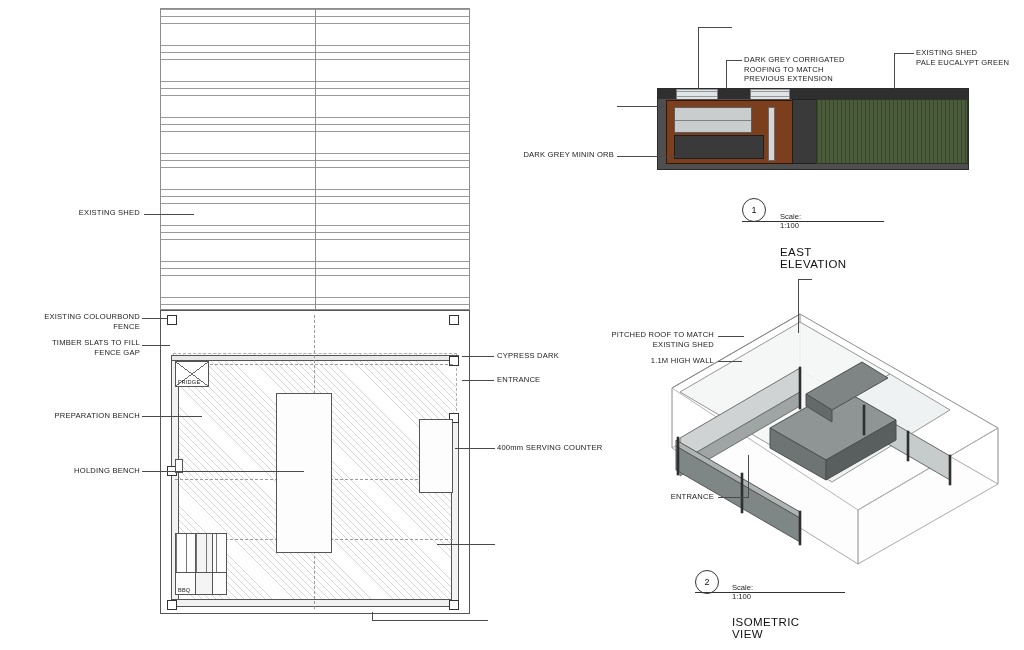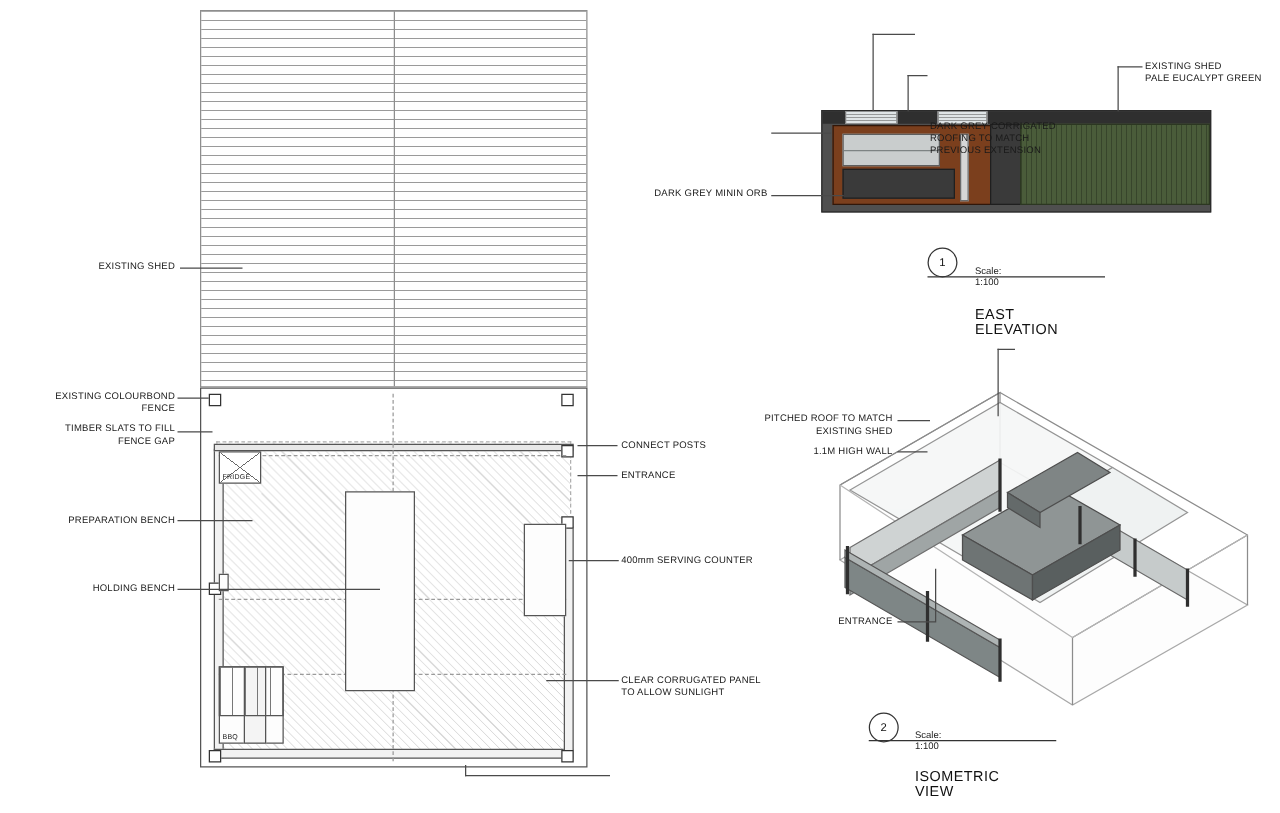--- a/index.html
+++ b/index.html
@@ -277,31 +277,29 @@
   <div class="lbl right" style="left:10px; top:338px; width:130px;">TIMBER SLATS TO FILL
 FENCE GAP</div>
   <div class="leader h" style="left:142px; top:345px; width:28px;"></div>
 
   <div class="lbl right" style="left:20px; top:411px; width:120px;">PREPARATION BENCH</div>
   <div class="leader h" style="left:142px; top:416px; width:60px;"></div>
 
   <div class="lbl right" style="left:30px; top:466px; width:110px;">HOLDING BENCH</div>
   <div class="leader h" style="left:142px; top:471px; width:162px;"></div>
 
-  <div class="lbl left" style="left:497px; top:351px; width:150px;">CONNECT POSTS</div>
+  <div class="lbl left" style="left:497px; top:351px; width:150px;">CYPRESS DARK</div>
   <div class="leader h" style="left:462px; top:356px; width:32px;"></div>
 
   <div class="lbl left" style="left:497px; top:375px; width:150px;">ENTRANCE</div>
   <div class="leader h" style="left:462px; top:380px; width:32px;"></div>
 
   <div class="lbl left" style="left:497px; top:443px; width:160px;">400mm SERVING COUNTER</div>
   <div class="leader h" style="left:455px; top:448px; width:40px;"></div>
 
-  <div class="lbl left" style="left:497px; top:539px; width:170px;">CLEAR CORRUGATED PANEL
-TO ALLOW SUNLIGHT</div>
   <div class="leader h" style="left:437px; top:544px; width:58px;"></div>
 
   <div class="leader h" style="left:372px; top:620px; width:116px;"></div>
   <div class="leader v" style="left:372px; top:612px; height:9px;"></div>
 
   <div id="elev">
     <div class="el-band-top"></div>
     <div class="el-clear" style="left:18px; width:40px;"></div>
     <div class="el-clear" style="left:92px; width:38px;"></div>
 
@@ -309,21 +307,21 @@
     <div class="el-window" style="left:16px; top:18px; width:76px; height:24px;"></div>
     <div class="el-post" style="left:110px; top:18px; width:5px; height:52px;"></div>
     <div class="el-dark" style="left:16px; top:46px; width:88px; height:22px;"></div>
     <div class="el-dark" style="left:134px; top:10px; width:24px; height:63px;"></div>
     <div class="el-green" style="left:158px; top:10px; width:150px; height:63px;"></div>
   </div>
 
   <div class="leader h" style="left:698px; top:27px; width:34px;"></div>
   <div class="leader v" style="left:698px; top:27px; height:62px;"></div>
 
-  <div class="lbl left" style="left:744px; top:55px; width:180px;margin-top:41px;">DARK GREY CORRIGATED
+  <div class="lbl left" style="left:744px; top:55px; width:180px;">DARK GREY CORRIGATED
 ROOFING TO MATCH
 PREVIOUS EXTENSION</div>
   <div class="leader h" style="left:726px; top:60px; width:16px;"></div>
   <div class="leader v" style="left:726px; top:60px; height:29px;"></div>
 
   <div class="lbl left" style="left:916px; top:48px; width:108px;">EXISTING SHED
 PALE EUCALYPT GREEN</div>
   <div class="leader h" style="left:894px; top:53px; width:20px;"></div>
   <div class="leader v" style="left:894px; top:53px; height:36px;"></div>
 

